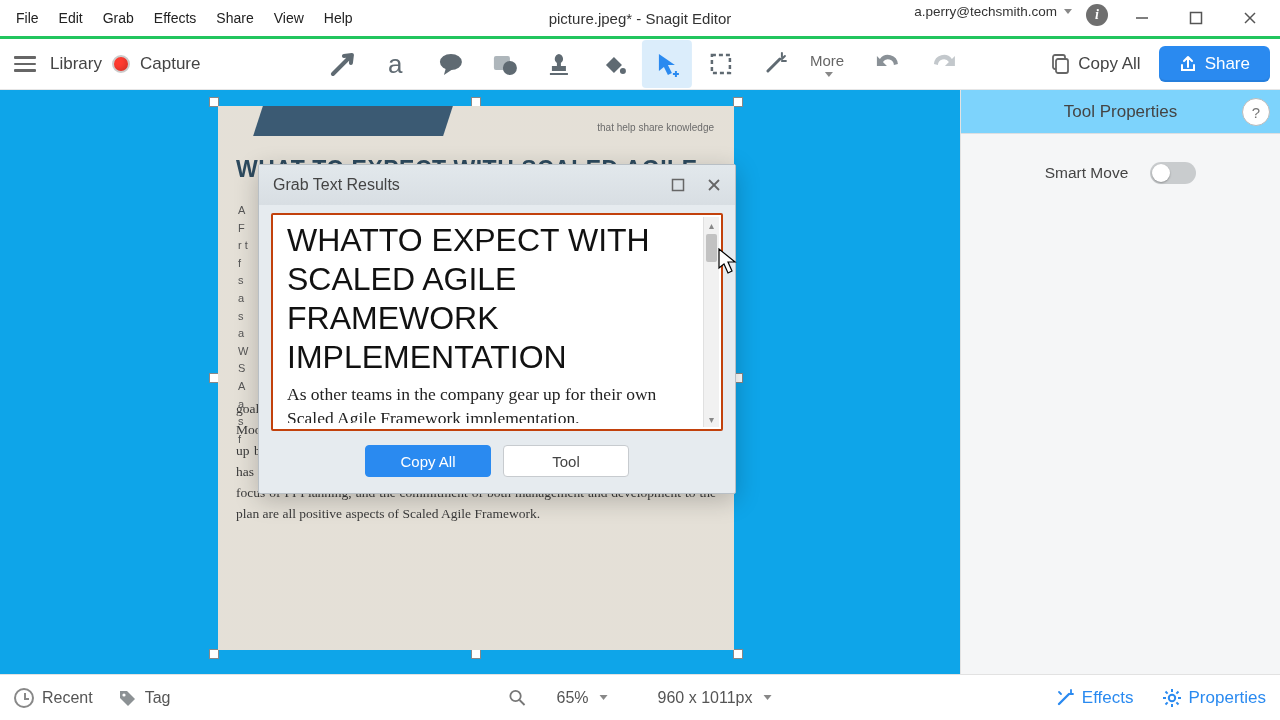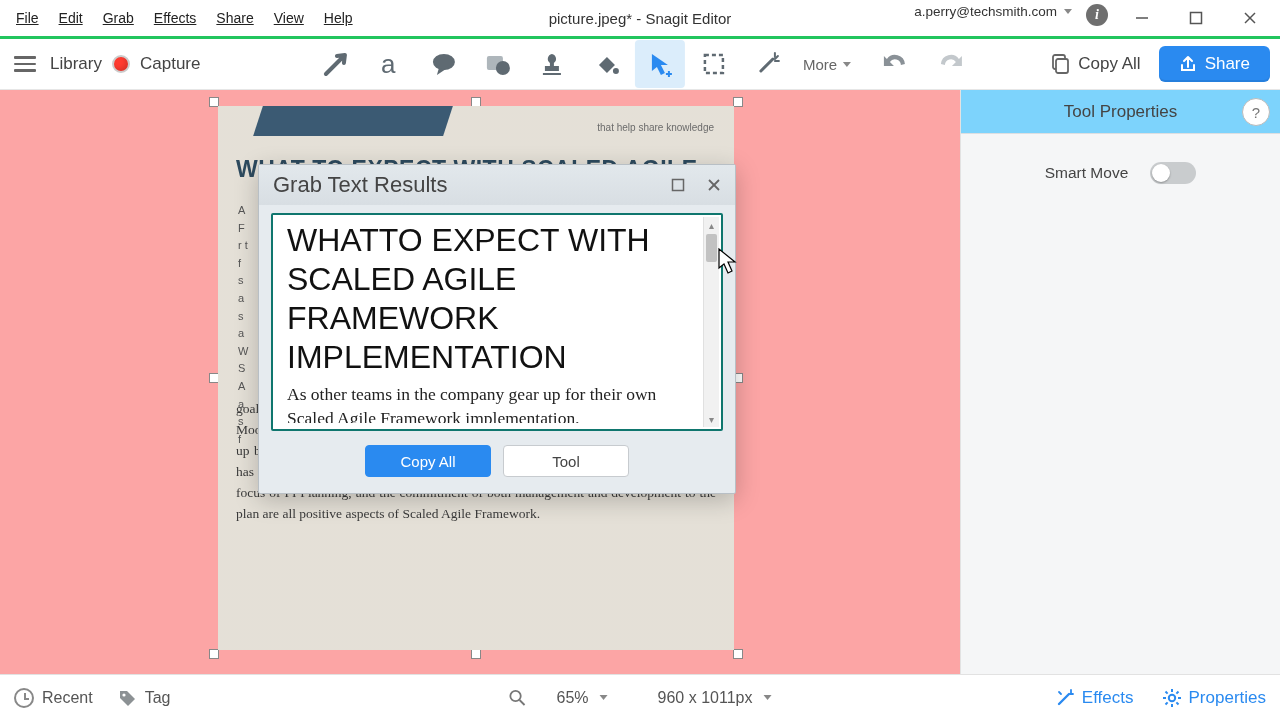--- a/index.html
+++ b/index.html
@@ -1,68 +1,68 @@
 <!DOCTYPE html>
 <html><head>
 <meta charset="utf-8">
 <style>
   * { box-sizing: border-box; margin: 0; padding: 0; font-family: "Segoe UI", Arial, sans-serif; }
   html, body { width: 1280px; height: 720px; overflow: hidden; background: #fff; }
 
   
   .menubar { height: 36px; display: flex; align-items: center; padding: 0 6px; background: #fff; position: relative; }
-  .menubar .menu-item { padding: 6px 10px; font-size: 14px; color: #222; cursor: default; text-decoration: underline; }
+  .menubar .menu-item { padding: 6px 10px; font-size: 14px; color: #222; cursor: default; }
   .menubar .title { position: absolute; left: 50%; transform: translateX(-50%); font-size: 15px; color: #333; }
   .menubar .right { margin-left: auto; display: flex; align-items: flex-start; gap: 14px; padding-right: 4px;}
   .menubar .account { font-size: 13.5px; color: #333; display:flex; align-items:center; gap:4px;}
   .winbtn { width: 40px; height: 28px; display:flex; align-items:center; justify-content:center; color:#555; }
   .info-icon { width:22px; height:22px; border-radius:50%; background:#6f6f6f; color:#fff; display:flex; align-items:center; justify-content:center; font-weight:bold; font-size:14px; font-style:italic; font-family:Georgia,serif;}
 
   
   .toolbar { height: 54px; border-top:3px solid #22c55e; border-bottom:1px solid #e6e6e6; display:flex; align-items:center; padding: 0 10px; background:#fff; }
   .toolbar-left { display:flex; align-items:center; gap: 10px; }
   .hamburger { display:flex; flex-direction:column; gap:4px; padding:4px;}
   .hamburger span{ width:22px; height:2.5px; background:#666; border-radius:1px;}
   .lib-label{ font-size:17px; color:#444; }
   .rec-dot{ width:18px; height:18px; border-radius:50%; background:#ff3b30; border:2px solid #ccc; box-shadow: inset -2px -2px 4px rgba(0,0,0,.15);}
   .capture-label{ font-size:17px; color:#444;}
   .tool-icons{ display:flex; margin-left:auto; margin-right:auto; gap:4px; position:absolute; left:50%; transform:translateX(-50%); height:54px; align-items:center;}
   .tool-btn{ width:50px; height:48px; display:flex; align-items:center; justify-content:center; color:#5f6a72; border-radius:4px;}
   .tool-btn.selected{ background:#dbedfb; }
-  .more-text{ font-size:15px; color:#666; display:flex; align-items:center; gap:3px; padding:0 6px;}
+  .more-text{ font-size:15px; color:#666; display:flex; align-items:center; gap:3px; padding:0 6px;flex-direction:column;}
   .history-btns{ display:flex; gap:24px; margin-left:16px;}
   .toolbar-right{ margin-left:auto; display:flex; align-items:center; gap:12px;}
   .copyall-btn{ display:flex; align-items:center; gap:8px; font-size:17px; color:#444; padding:4px 6px;}
   .share-btn{ background:#2a8af0; color:#fff; font-size:17px; padding:8px 20px; border-radius:6px; display:flex; align-items:center; gap:8px; box-shadow: inset 0 -2px 0 rgba(0,0,0,.08);}
 
   
   .mainarea{ display:flex; height: calc(720px - 36px - 54px - 46px); }
-  .canvas-area{ flex:1; background:#fca5a5; position:relative; overflow:hidden;}
+  .canvas-area{ flex:1; background:#0ea5e9; position:relative; overflow:hidden;}
   .props-panel{ width:320px; border-left:1px solid #e2e2e2; background:#f5f6f7; display:flex; flex-direction:column;}
   .props-header{ height:44px; display:flex; align-items:center; justify-content:center; background:#7dd3fc; border-bottom:1px solid #dcdfe2; position:relative; font-size:17px; color:#444;}
   .help-circ{ position:absolute; right:10px; top:8px; width:28px; height:28px; border:1.5px solid #bbb; border-radius:50%; display:flex; align-items:center; justify-content:center; color:#777; font-size:15px; background:#fff;}
   .smartmove-row{ display:flex; align-items:center; justify-content:center; gap:22px; padding:28px 0; font-size:15.5px; color:#444;}
   .toggle{ width:46px; height:22px; background:#c9ccce; border-radius:11px; position:relative;}
   .toggle-knob{ position:absolute; left:2px; top:2px; width:18px; height:18px; border-radius:50%; background:#fff; box-shadow:0 1px 2px rgba(0,0,0,.3);}
 
   
   .canvas-wrap{ position:absolute; left:210px; top:8px; width:532px; height:560px;}
   .sel-handle{ position:absolute; width:10px; height:10px; background:#fff; border:1px solid #888;}
   .doc-bg{ position:absolute; left:8px; top:8px; right:8px; bottom:8px; background:#e9e4db; background-image: linear-gradient(rgba(0,0,0,.02),rgba(0,0,0,.02)); padding:14px 18px 18px 18px; overflow:hidden;}
   .doc-top-shape{ position:absolute; top:0; left:40px; width:190px; height:30px; background:#3b5a73; transform: skewX(-18deg);}
   .doc-tag{ position:absolute; right:20px; top:16px; font-size:10px; color:#6b6b6b;}
   .doc-heading{ margin-top:36px; font-size:23px; font-weight:700; letter-spacing:.5px; color:#2d4a5e; font-family:Arial,sans-serif;}
   .doc-body-lower{ margin-top:216px; font-size:13.5px; line-height:1.55; color:#3a3a3a; font-family:Georgia,'Times New Roman',serif; text-align:justify;}
   .left-edge-text{ position:absolute; left:20px; top:96px; width:10px; font-size:11px; color:#555; line-height:1.6; font-family:Liberation Sans, sans-serif;}
 
   
   .dialog{ position:absolute; left:258px; top:74px; width:478px; background:#e6ebef; border:1px solid #b8bfc5; border-radius:2px; box-shadow:0 6px 24px rgba(0,0,0,.22);}
-  .dialog-titlebar{ height:40px; display:flex; align-items:center; padding:0 14px; font-size:22px; color:#444; background:linear-gradient(#e2e8ec,#d8dee3);}
+  .dialog-titlebar{ height:40px; display:flex; align-items:center; padding:0 14px; font-size:16px; color:#444; background:linear-gradient(#e2e8ec,#d8dee3);}
   .dialog-titlebar .dlg-btns{ margin-left:auto; display:flex; gap:22px; color:#666; font-size:17px;}
-  .dialog-text-frame{ margin:8px 12px 0 12px; background:#fff; border:2px solid #0f766e; border-radius:2px; position:relative; height:218px;}
+  .dialog-text-frame{ margin:8px 12px 0 12px; background:#fff; border:2px solid #c2410c; border-radius:2px; position:relative; height:218px;}
   .dialog-text-inner{ position:absolute; left:14px; right:22px; top:6px; bottom:6px; overflow:hidden;}
   .dlg-head{ font-family: Arial, Helvetica, sans-serif; font-size:32px; font-weight:400; line-height:1.22; color:#111;}
   .dlg-para{ font-family: Georgia, 'Times New Roman', serif; font-size:17.5px; line-height:1.35; color:#222; margin-top:6px;}
   .dlg-scroll{ position:absolute; right:2px; top:2px; bottom:2px; width:16px; background:#f1f1f1; border-left:1px solid #e0e0e0;}
   .dlg-scroll .arrow{ height:16px; display:flex; align-items:center; justify-content:center; color:#888; font-size:10px;}
   .dlg-scroll .thumb{ position:absolute; top:17px; left:2px; right:2px; height:28px; background:#c2c2c2; border-radius:2px;}
   .dialog-buttons{ display:flex; justify-content:center; gap:12px; padding:14px 0 16px 0;}
   .dlg-btn{ width:126px; height:32px; border-radius:4px; font-size:15px; display:flex; align-items:center; justify-content:center; border:1px solid #c7cbcf; background:#fff; color:#444;}
   .dlg-btn.primary{ background:#2a8af0; border-color:#2a8af0; color:#fff;}
 

